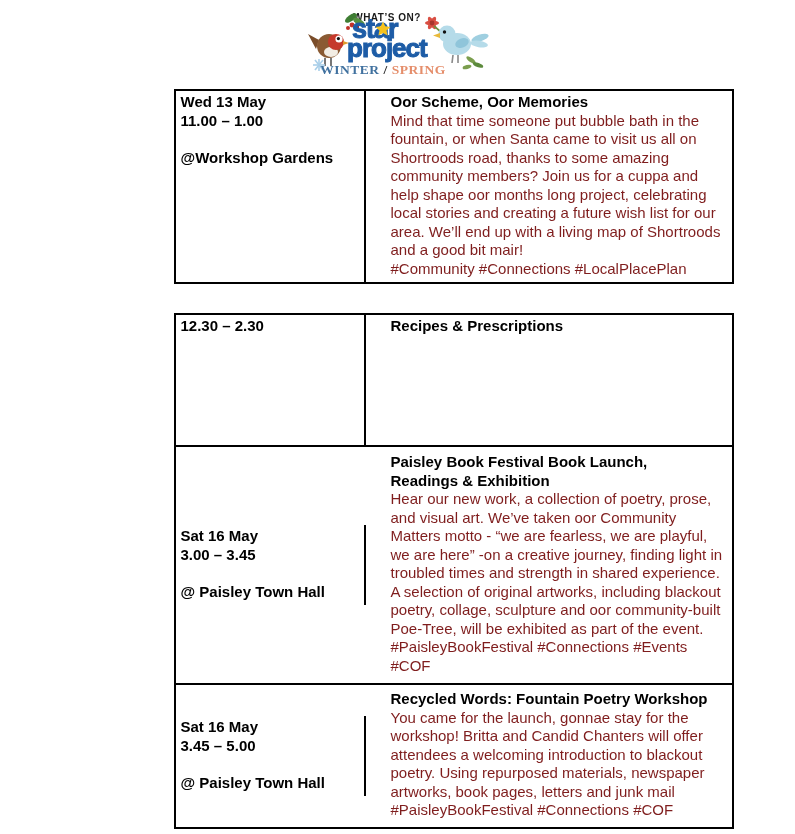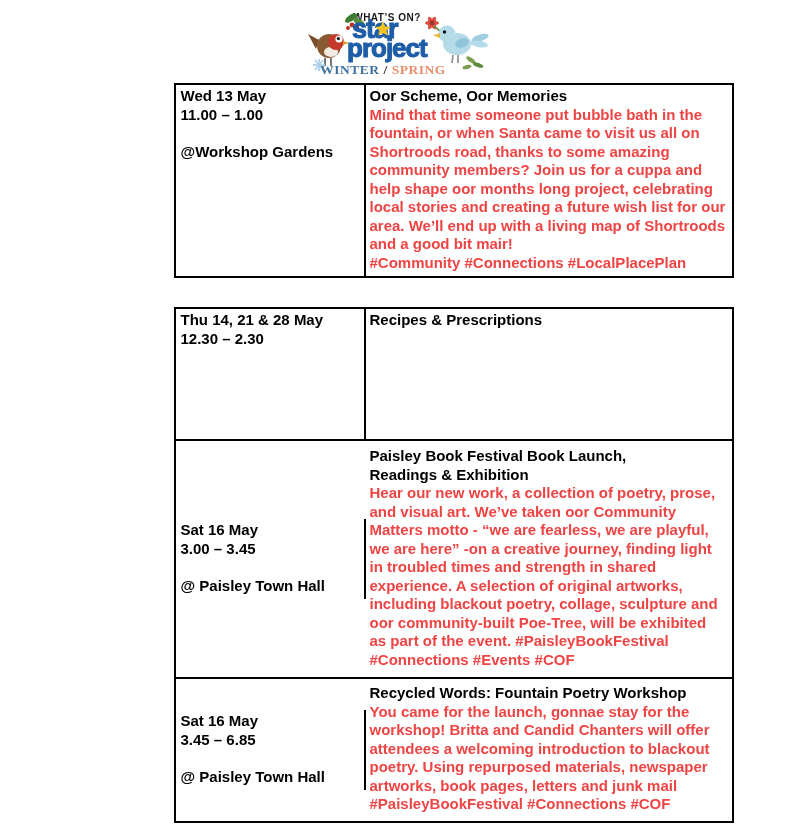--- a/index.html
+++ b/index.html
@@ -9,42 +9,42 @@
     font-family: "Liberation Sans", sans-serif;
     overflow: hidden;
   }
   .page { width: 795px; height: 834px; position: relative; }
 
   
   .logo-wrap { padding-top: 8px; text-align: center; height: 71px; }
   .logo-wrap svg { display: inline-block; }
 
   
-  .table-wrap { width: 448px; margin: 4px auto 0 auto; }
+  .table-wrap { width: 448px; margin: 10px auto 0 auto; }
   .event-table {
     width: 560px; box-sizing: border-box;
     border: 2px solid #000;
     background: #fff;
   }
   .event-table.second { margin-top: 29px; }
   .row { display: flex; box-sizing: border-box; }
   .row + .row { border-top: 2px solid #000; align-items: center; }
   .cell {
     box-sizing: border-box;
     font-size: 15px; line-height: 18.5px;
     padding: 2px 5px 4px 5px;
   }
   .cell.left {
     width: 190px; flex: 0 0 190px;
     border-right: 2px solid #000;
     font-weight: bold; color: #000;
   }
-  .cell.right { flex: 1 1 auto; padding-left: 4px; padding-right: 5px; }
+  .cell.right { flex: 1 1 auto; padding-left: 25px; padding-right: 5px; }
   .event-title { font-weight: bold; color: #000; white-space: pre-line; }
-  .event-desc  { color: #ef4444; white-space: pre-line; font-weight: bold; }
+  .event-desc  { color: #7f1d1d; white-space: pre-line; }
   .event-location { margin-top: 18.5px; }
   .r-h185 { min-height: 185px; }
   .r-h130 { min-height: 130px; }
   .r-h238 { min-height: 238px; }
   .r-h144 { min-height: 144px; }
 </style>
 </head>
 <body>
 
 <div class="page">
@@ -130,21 +130,20 @@
           <div class="event-title">Oor Scheme, Oor Memories</div>
           <div class="event-desc">Mind that time someone put bubble bath in the fountain, or when Santa came to visit us all on Shortroods road, thanks to some amazing community members? Join us for a cuppa and help shape oor months long project, celebrating local stories and creating a future wish list for our area. We’ll end up with a living map of Shortroods and a good bit mair!
 #Community #Connections #LocalPlacePlan</div>
         </div>
       </div>
     </section>
 
     <section class="event-table second">
       <div class="row r-h130">
         <div class="cell left">
-          <div>Thu 14, 21 &amp; 28 May</div>
           <div>12.30 – 2.30</div>
         </div>
         <div class="cell right">
           <div class="event-title">Recipes &amp; Prescriptions</div>
         </div>
       </div>
 
       <div class="row r-h238">
         <div class="cell left">
           <div>Sat 16 May</div>
@@ -154,21 +153,21 @@
         <div class="cell right">
           <div class="event-title">Paisley Book Festival Book Launch,
 Readings &amp; Exhibition</div>
           <div class="event-desc">Hear our new work, a collection of poetry, prose, and visual art. We’ve taken oor Community Matters motto - “we are fearless, we are playful, we are here” -on a creative journey, finding light in troubled times and strength in shared experience. A selection of original artworks, including blackout poetry, collage, sculpture and oor community-built Poe-Tree, will be exhibited as part of the event. #PaisleyBookFestival #Connections #Events #COF</div>
         </div>
       </div>
 
       <div class="row r-h144">
         <div class="cell left">
           <div>Sat 16 May</div>
-          <div>3.45 – 6.85</div>
+          <div>3.45 – 5.00</div>
           <div class="event-location">@ Paisley Town Hall</div>
         </div>
         <div class="cell right">
           <div class="event-title">Recycled Words: Fountain Poetry Workshop</div>
           <div class="event-desc">You came for the launch, gonnae stay for the workshop! Britta and Candid Chanters will offer attendees a welcoming introduction to blackout poetry. Using repurposed materials, newspaper artworks, book pages, letters and junk mail #PaisleyBookFestival #Connections #COF</div>
         </div>
       </div>
     </section>
 
   </div>

